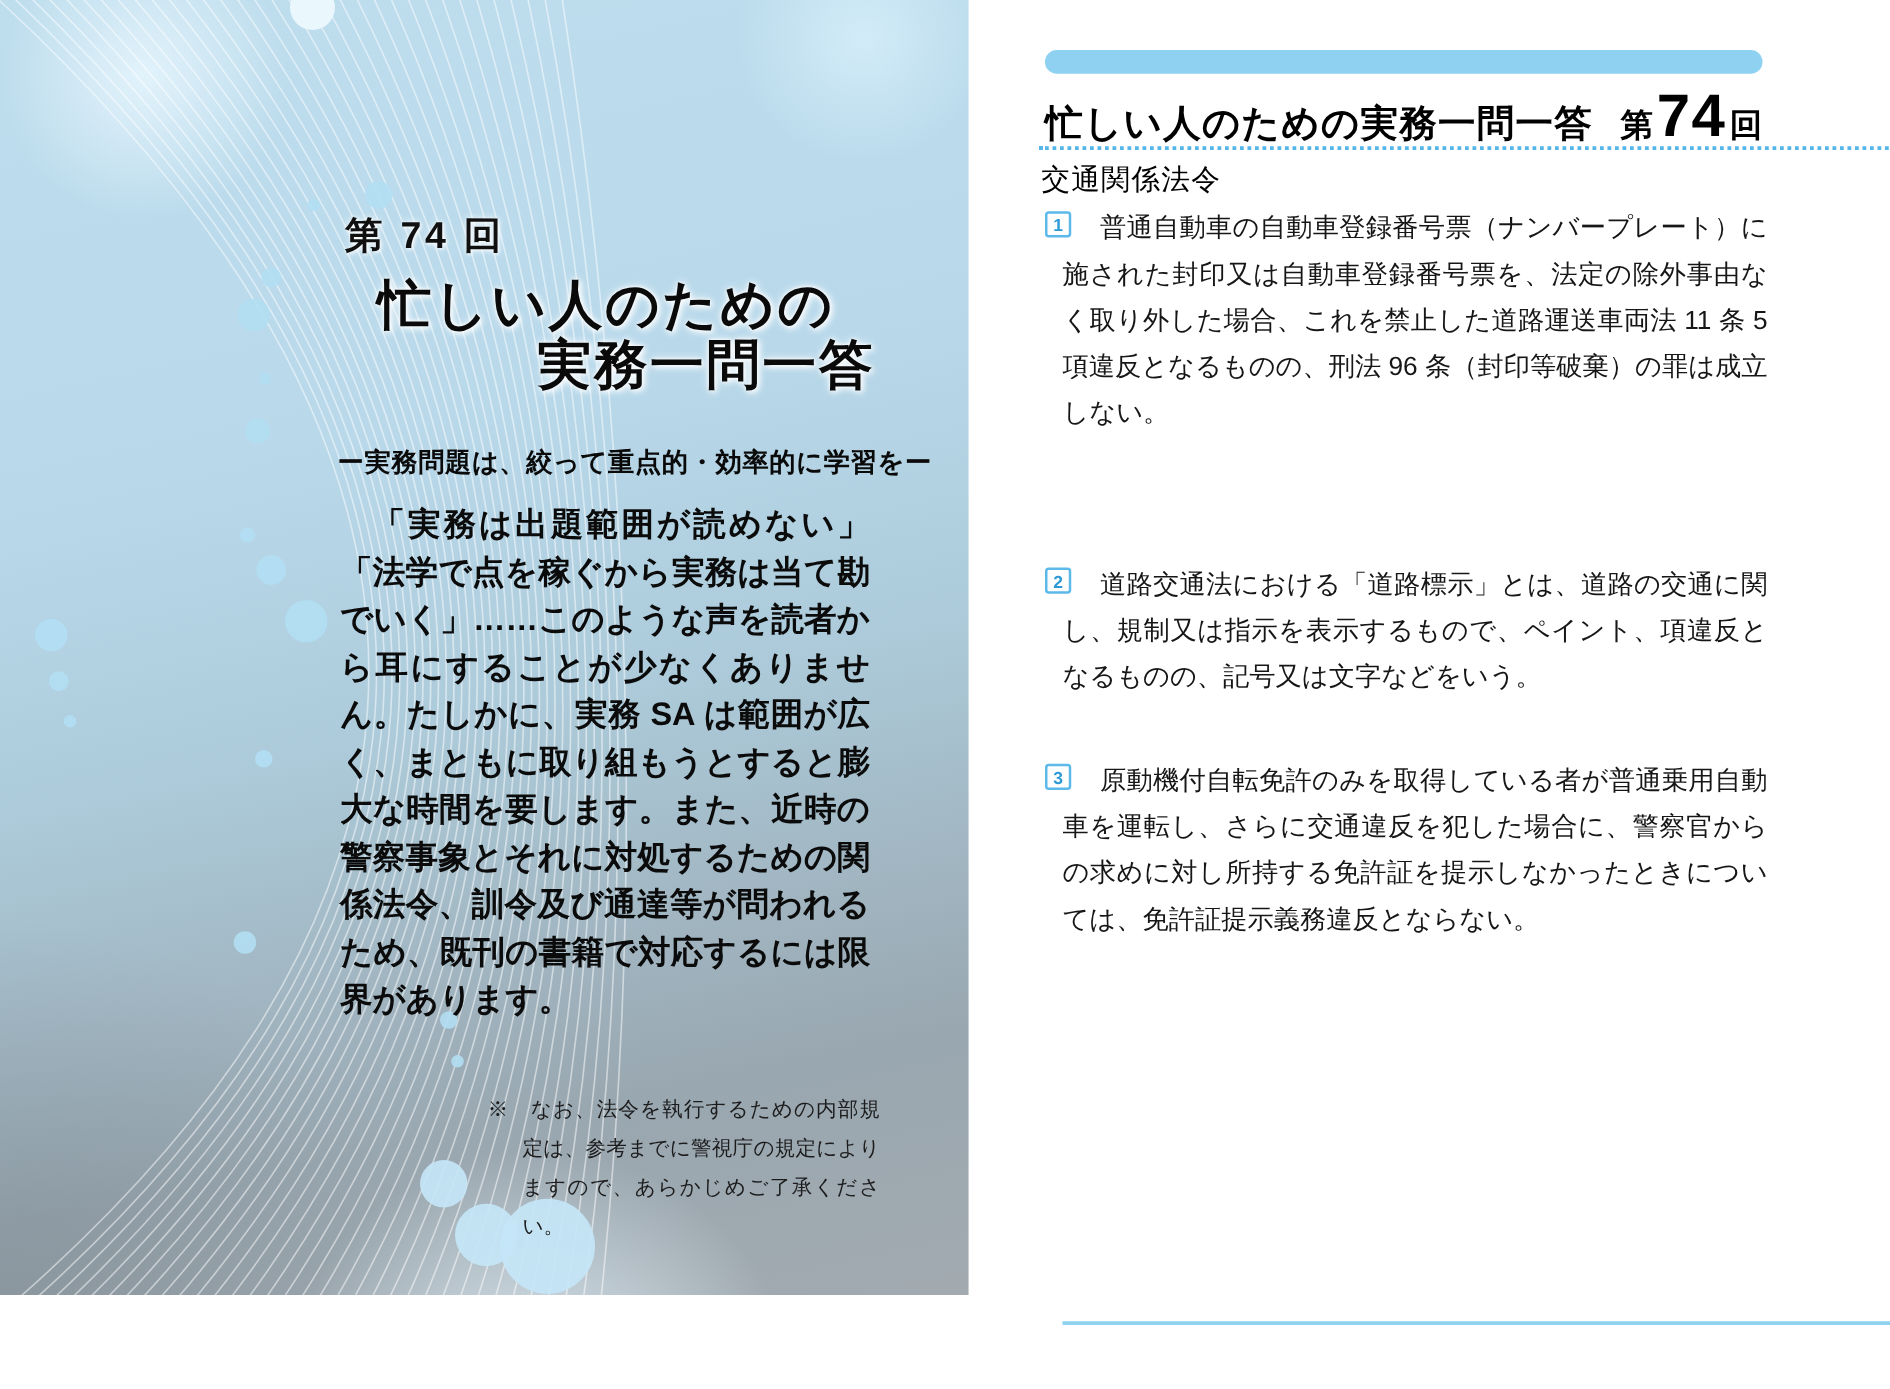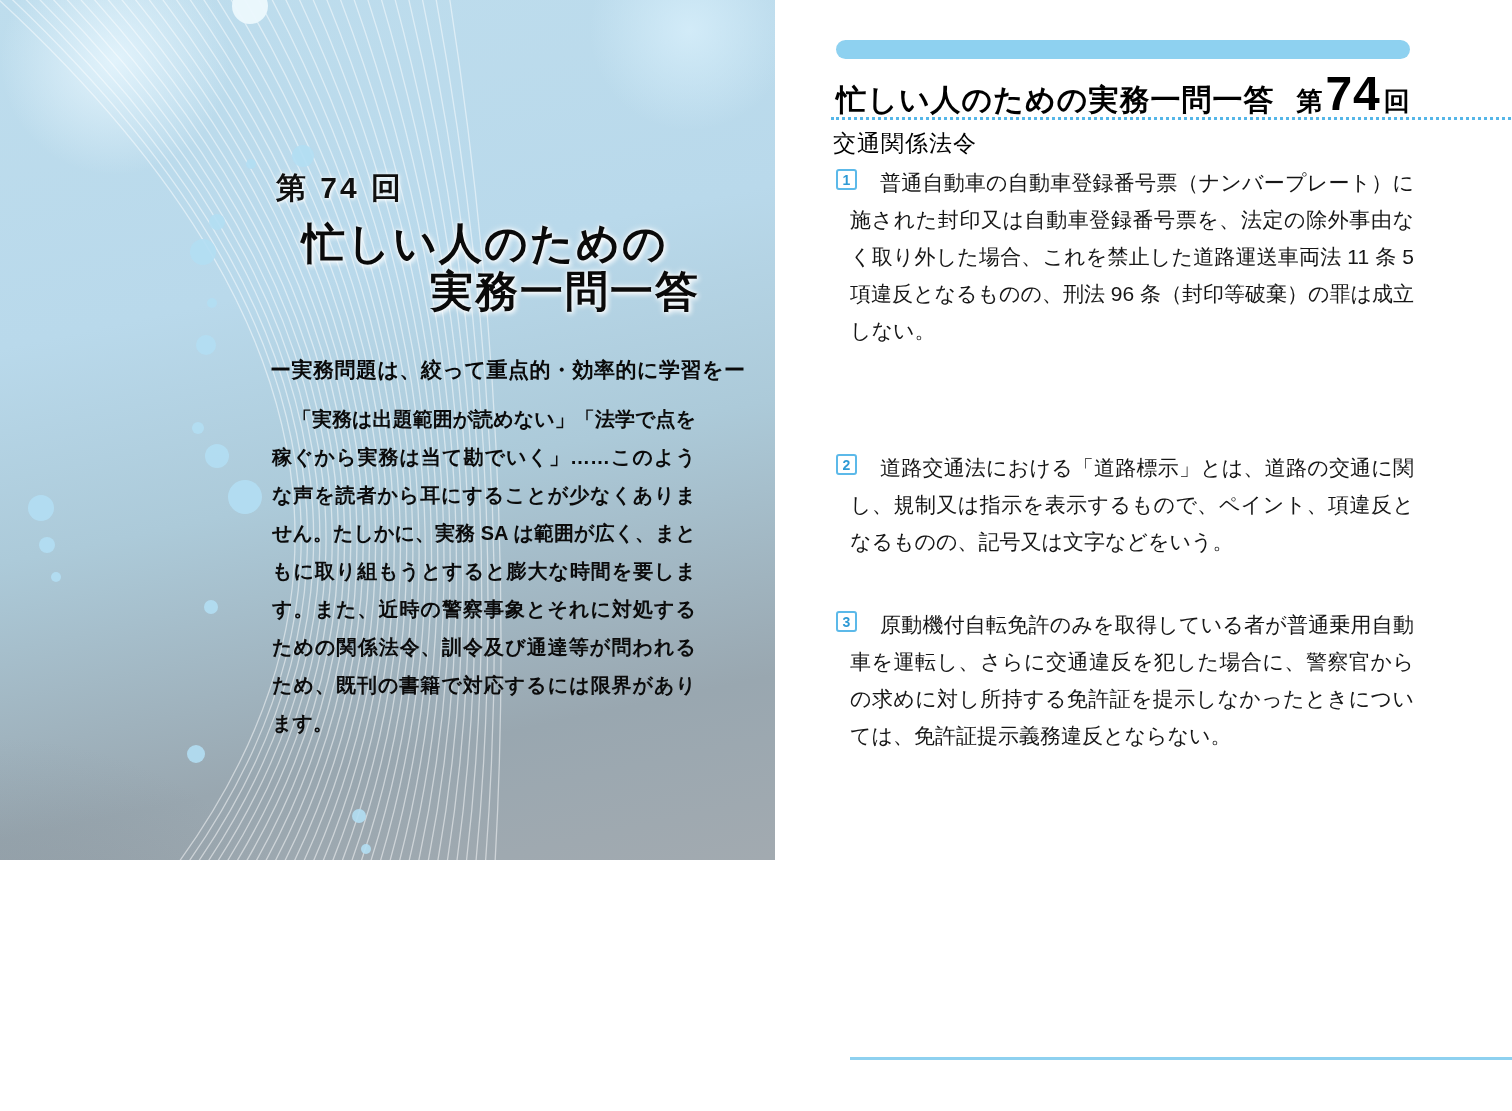--- a/index.html
+++ b/index.html
@@ -5,21 +5,21 @@
   html,body{margin:0;padding:0;}
   body{
     width:1512px;height:1111px;position:relative;overflow:hidden;
     background:#ffffff;
     font-family:"Liberation Sans","DejaVu Sans",sans-serif;
     -webkit-font-smoothing:antialiased;
   }
 
   
   .left-page{
-    position:absolute;left:0;top:0;width:775px;height:860px;overflow:hidden;
+    position:absolute;left:0;top:0;width:775px;height:1036px;overflow:hidden;
     background-image:
       radial-gradient(circle 160px at 115px 60px, rgba(228,244,252,.95), rgba(228,244,252,0) 72%),
       radial-gradient(circle 140px at 690px 30px, rgba(214,238,250,.85), rgba(214,238,250,0) 72%),
       radial-gradient(circle 270px at 430px 1130px, rgba(228,242,250,.95), rgba(228,242,250,0) 78%),
       radial-gradient(circle 520px at 0px 1111px, rgba(104,114,122,.38), rgba(104,114,122,0) 72%),
       linear-gradient(168deg,#bedded 0%, #b9d9eb 34%, #accad9 55%, #99a7b0 82%, #a2aab0 100%);
   }
   .fan{position:absolute;left:0;top:0;width:775px;height:1111px;}
   .dot{position:absolute;border-radius:50%;background:rgba(178,222,243,.9);display:block;}
   .dot.big{background:rgba(196,230,247,.92);}
@@ -37,21 +37,21 @@
   }
   .cover-title .t1{left:302px;top:215px;}
   .cover-title .t2{left:430px;top:263px;}
 
   .cover-subtitle{
     position:absolute;left:270px;top:356px;
     font-size:21px;font-weight:bold;color:#0a0a0a;white-space:nowrap;letter-spacing:.5px;
   }
   .cover-body{
     position:absolute;left:272px;top:400px;width:424px;
-    font-size:20px;font-weight:600;color:#0b0b0b;
+    font-size:26px;font-weight:600;color:#0b0b0b;
     line-height:38px;text-align:justify;text-justify:inter-ideograph;
   }
   .cover-body p{margin:0;text-indent:1em;}
   .cover-footnote{
     position:absolute;left:390px;top:872px;width:314px;
     font-family:"Liberation Serif","DejaVu Serif",serif;
     font-size:16.5px;color:#1c1c1c;line-height:31px;text-align:justify;
     padding-left:28px;text-indent:-28px;box-sizing:border-box;
   }
 

